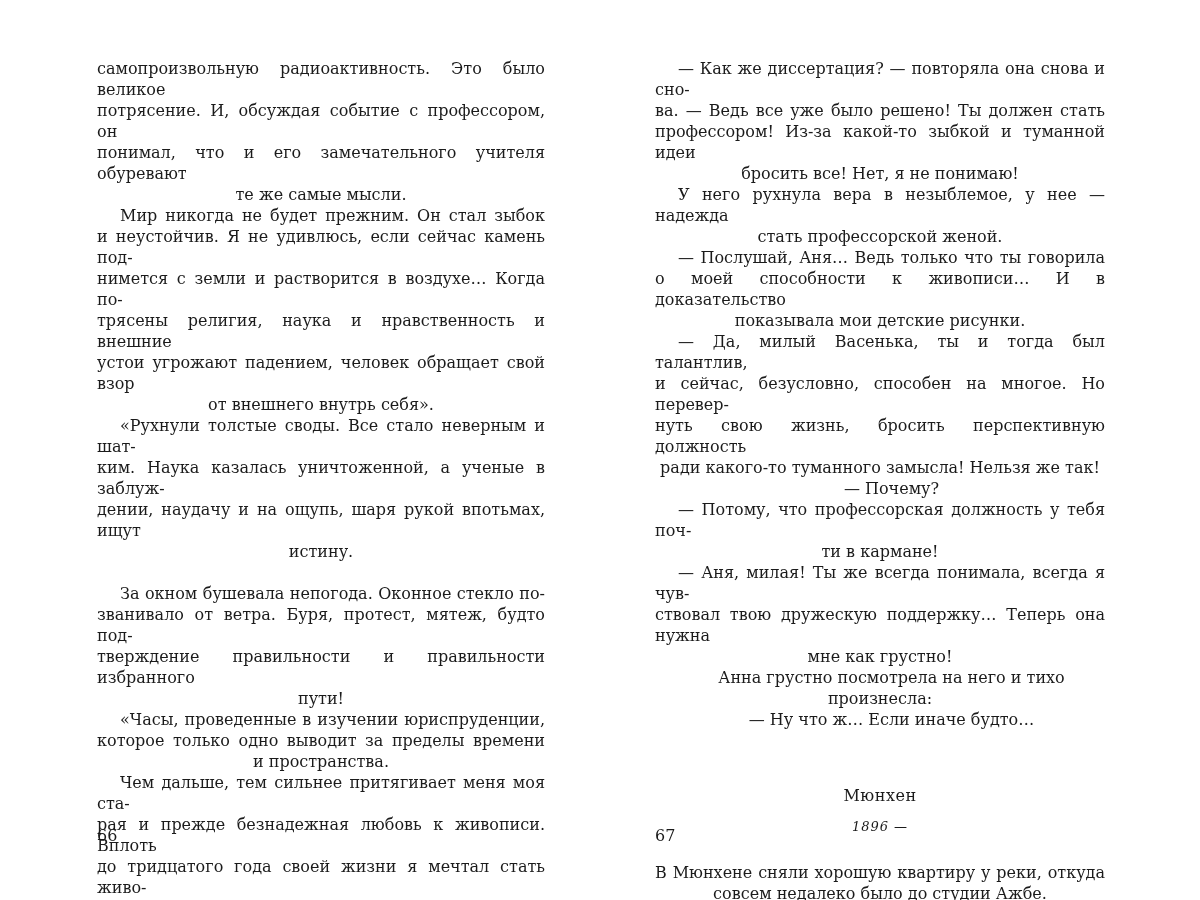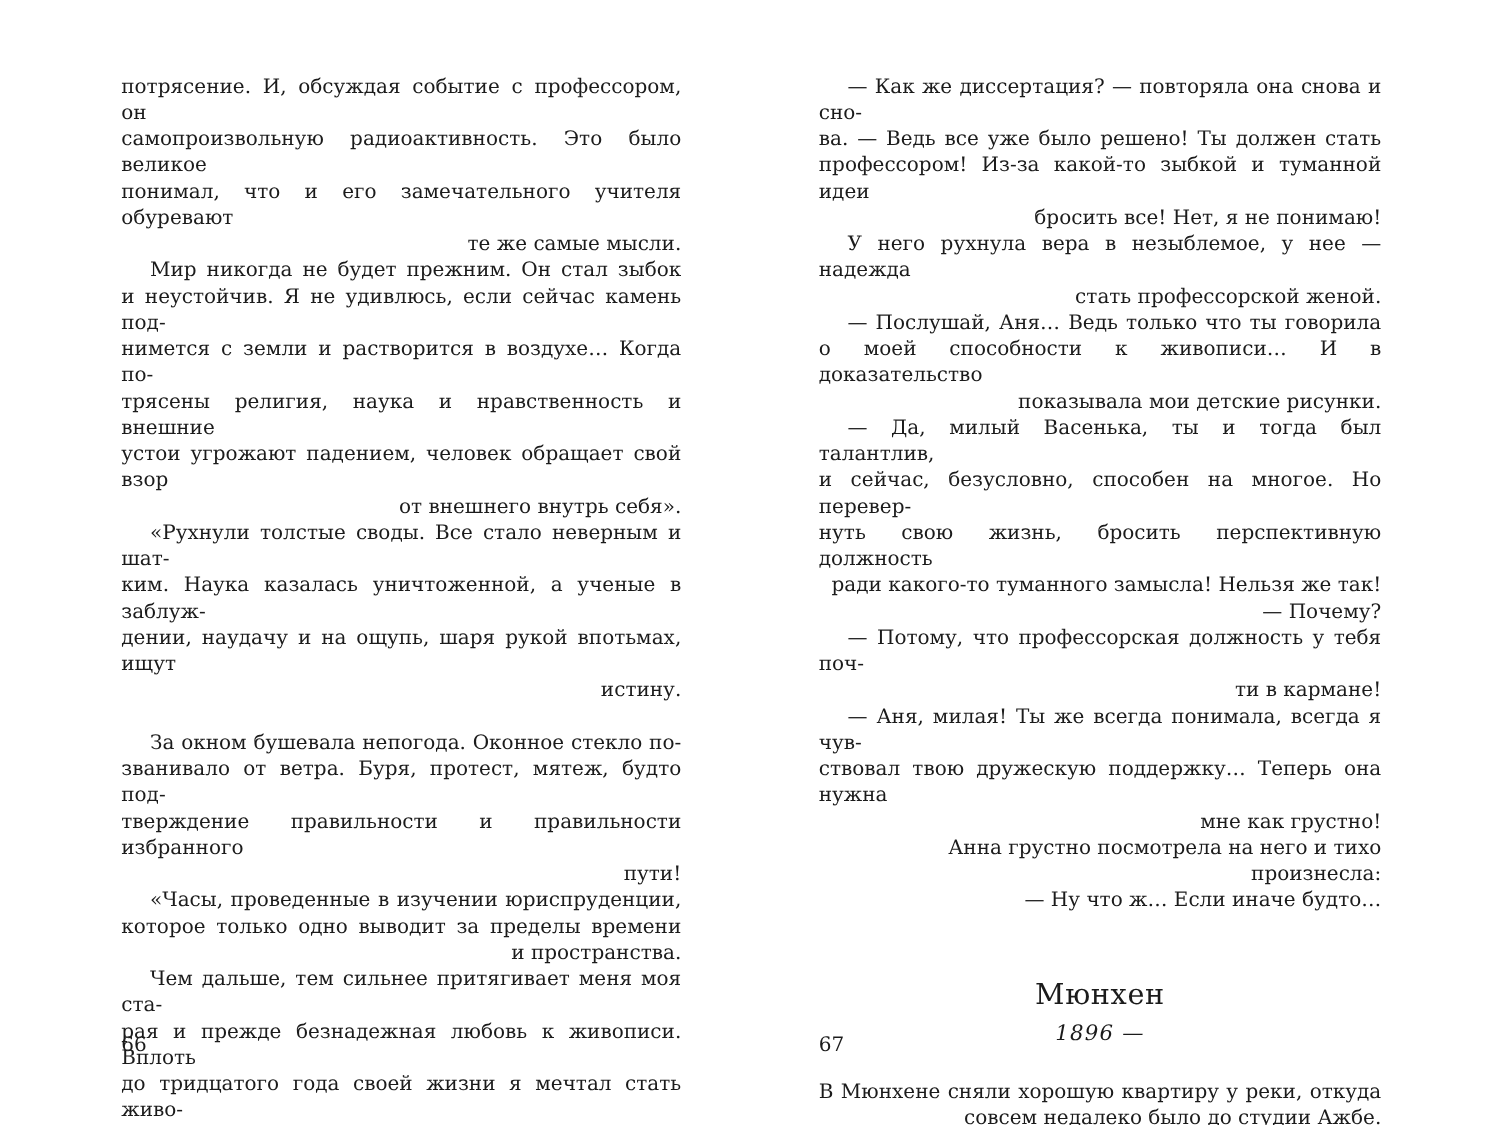--- a/index.html
+++ b/index.html
@@ -27,44 +27,44 @@
   .right-body {
     left: 655px;
     width: 450px;
   }
   .para {
     font-size: 16px;
     line-height: 21px;
     margin: 0;
   }
   .ln {
-    text-align: right;
+    text-align: center;
     white-space: normal;
   }
   .ln.jst {
     text-align: justify;
     text-align-last: justify;
   }
   .para.indent .ln:first-child {
     text-indent: 23px;
   }
   .gap {
     height: 21px;
   }
   .chapter-title {
     text-align: center;
-    font-size: 23px;
+    font-size: 16px;
     line-height: 32px;
     margin-top: 50px;
     letter-spacing: 0.5px;
   }
   .chapter-year {
     text-align: center;
     font-style: italic;
-    font-size: 17px;
+    font-size: 13px;
     line-height: 26px;
     margin-top: 2px;
     margin-bottom: 22px;
     letter-spacing: 1px;
   }
   .page-number {
     position: absolute;
     top: 826px;
     font-size: 16px;
     line-height: 20px;
@@ -79,22 +79,22 @@
     text-align: left;
   }
 </style>
 </head>
 <body>
 
 <div class="spread">
 
   <div class="page-body left-body">
       <div class="para">
+        <div class="ln jst">самопроизвольную радиоактивность. Это было великое</div>
         <div class="ln jst">потрясение. И, обсуждая событие с профессором, он</div>
-        <div class="ln jst">самопроизвольную радиоактивность. Это было великое</div>
         <div class="ln jst">понимал, что и его замечательного учителя обуревают</div>
         <div class="ln">те же самые мысли.</div>
       </div>
       <div class="para indent">
         <div class="ln jst">Мир никогда не будет прежним. Он стал зыбок</div>
         <div class="ln jst">и неустойчив. Я не удивлюсь, если сейчас камень под-</div>
         <div class="ln jst">нимется с земли и растворится в воздухе… Когда по-</div>
         <div class="ln jst">трясены религия, наука и нравственность и внешние</div>
         <div class="ln jst">устои угрожают падением, человек обращает свой взор</div>
         <div class="ln">от внешнего внутрь себя».</div>

